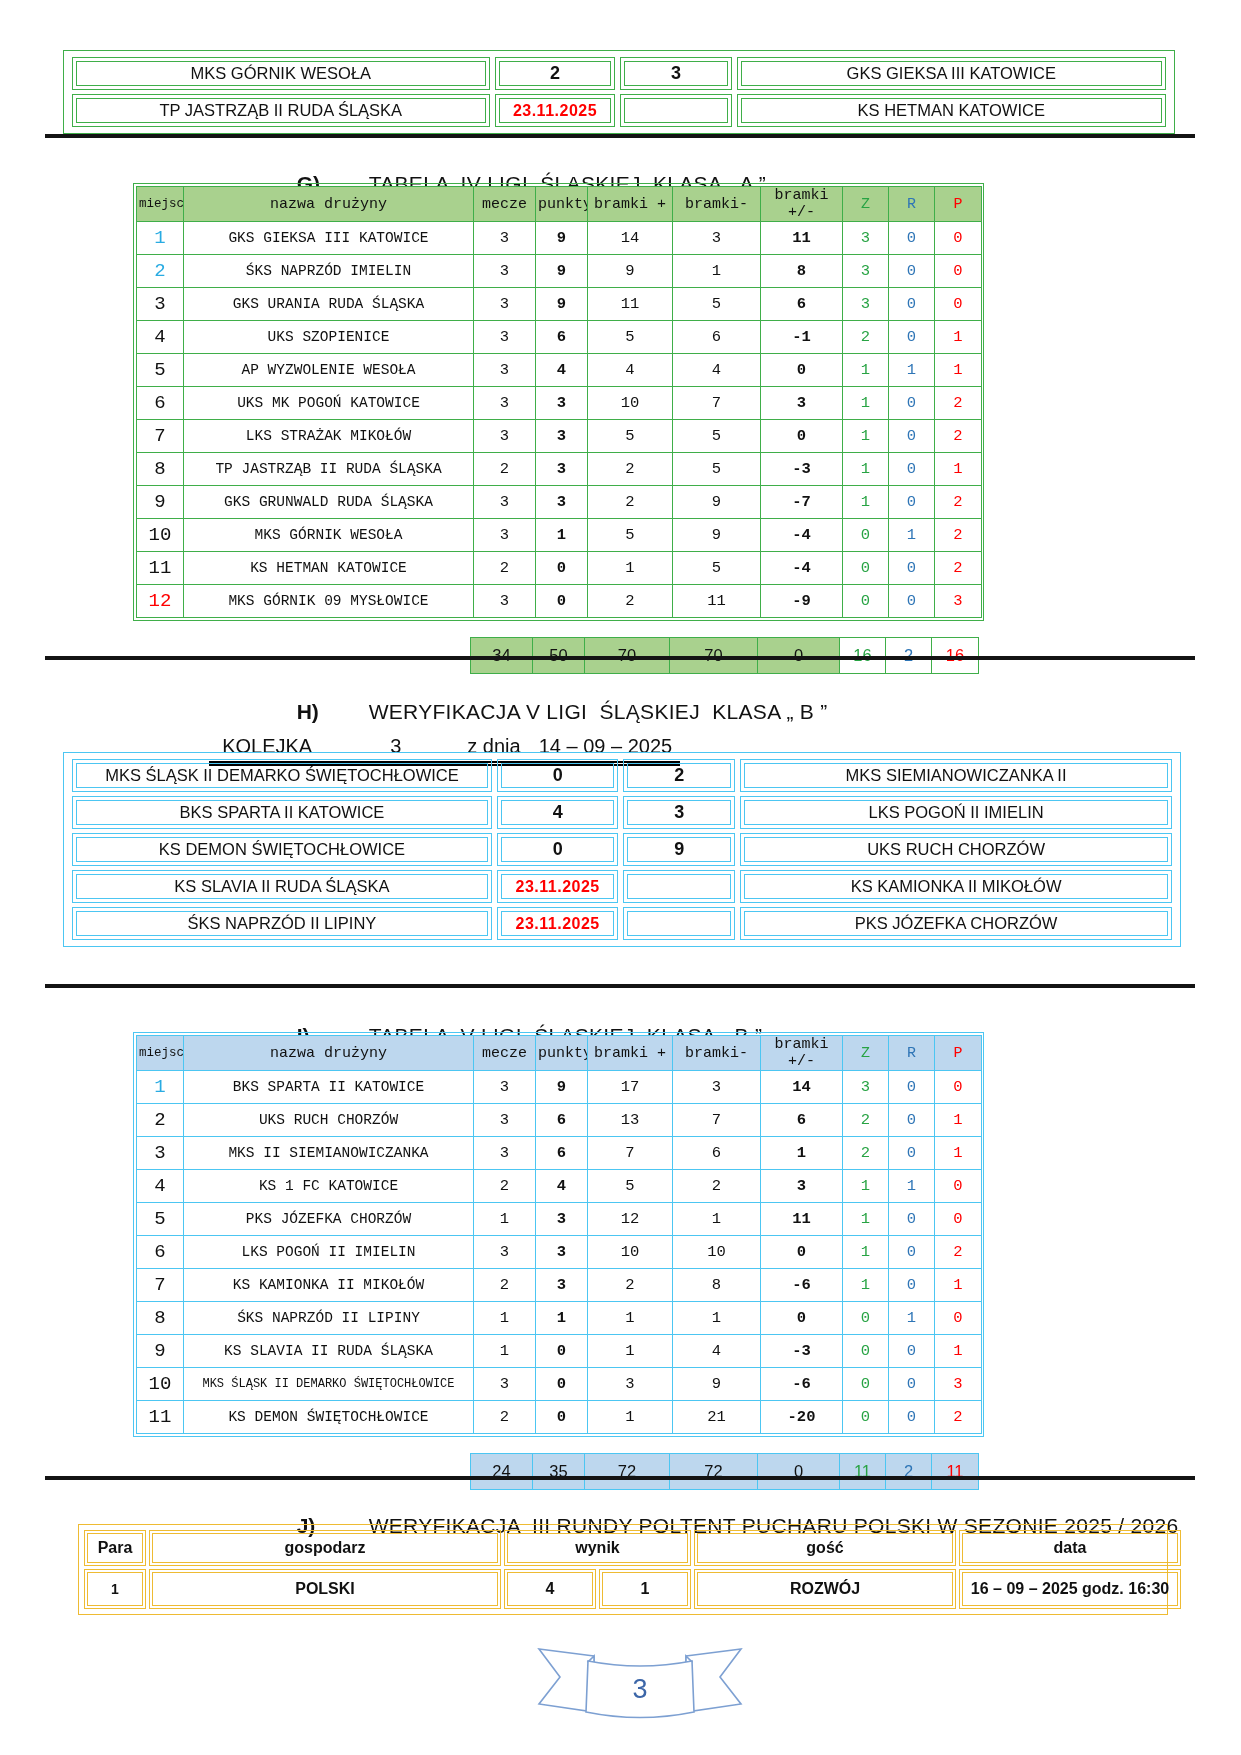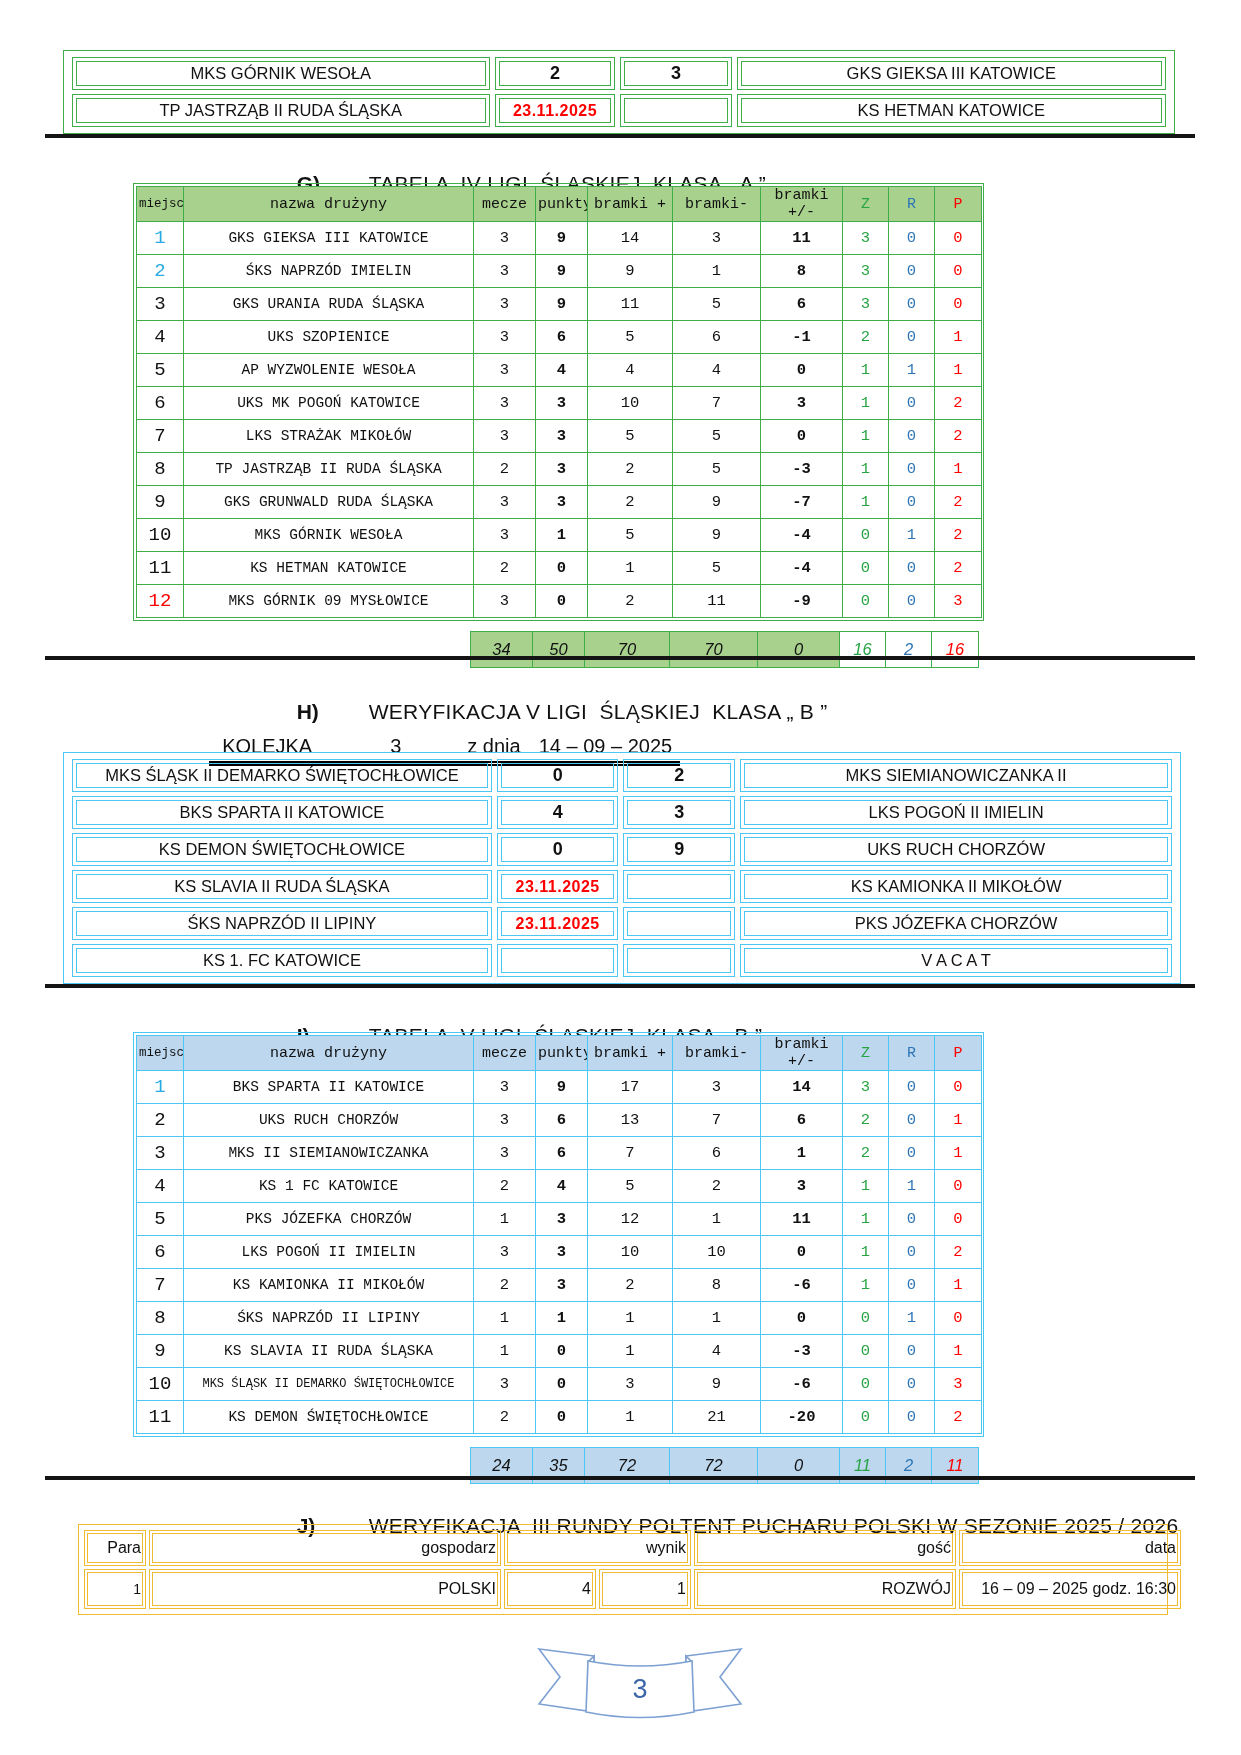--- a/index.html
+++ b/index.html
@@ -51,32 +51,32 @@
   .c-z{width:46px;} .c-r{width:46px;} .c-p{width:47px;}
   td.pos{font-size:19px;}
   td.team{font-size:14.5px;white-space:nowrap;}
   td.team.team-small{font-size:12px;}
   td.num{font-size:15.5px;}
   td.num.bold{font-weight:bold;}
   .z{color:var(--text-green);} .r{color:var(--text-blue);} .p{color:var(--text-red);}
   th.z{color:var(--text-green);} th.r{color:var(--text-blue);} th.p{color:var(--text-red);}
   .pos-blue{color:var(--pos-blue);} .pos-red{color:var(--text-red);}
   
-  table.totals{border-collapse:collapse;table-layout:fixed;margin-left:337px;width:508px;margin-top:10px;font-style:italic;}
+  table.totals{border-collapse:collapse;table-layout:fixed;margin-left:337px;width:508px;margin-top:16px;}
   table.totals td{border:1.5px solid var(--tbl);height:36px;text-align:center;
     vertical-align:middle;font-size:16.5px;}
   table.totals td.fill{background:var(--hdr);}
   
   #kolejka{position:absolute;left:209px;top:712px;font-size:20px;
     border-bottom:5px double #000;padding:0 8px 3px 2px;white-space:pre;}
   
   .j-wrap{border:1.6px solid var(--gold-border);padding:2px;width:1090px;}
   table.jtab{border-collapse:separate;border-spacing:3px 3px;table-layout:fixed;width:100%;}
   table.jtab th,table.jtab td{border:4px double var(--gold-border);height:36px;
-    text-align:right;vertical-align:middle;font-weight:normal;font-size:16px;
+    text-align:center;vertical-align:middle;font-weight:bold;font-size:16px;
     white-space:nowrap;overflow:hidden;}
   table.jtab td{height:40px;}
   .jc-para{width:62px;} .jc-gosp{width:352px;} .jc-w1{width:92px;} .jc-w2{width:92px;}
   .jc-gosc{width:262px;} .jc-data{width:222px;}
   
   #ribbon{position:absolute;left:532px;top:1646px;width:216px;height:78px;}
 </style>
 </head>
 <body>
 
@@ -363,26 +363,20 @@
     <td class="mt-team">KS  KAMIONKA  II  MIKOŁÓW</td>
   </tr>
 
   <tr>
     <td class="mt-team">ŚKS      NAPRZÓD  II      LIPINY</td>
     <td class="mt-score date-red">23.11.2025</td>
     <td class="mt-score"></td>
     <td class="mt-team">PKS JÓZEFKA  CHORZÓW</td>
   </tr>
 
-  <tr>
-    <td class="mt-team">KS 1. FC  KATOWICE</td>
-    <td class="mt-score"></td>
-    <td class="mt-score"></td>
-    <td class="mt-team">V A C A T</td>
-  </tr>
 </tbody>
   </table>
 </div>
 
 <div class="rule" style="top:984px"></div>
 
 <div class="heading" style="top:1000px">
   <span class="lbl">I)</span><span class="title">TABELA  V LIGI  ŚLĄSKIEJ  KLASA „ B ”</span>
 </div>
 

